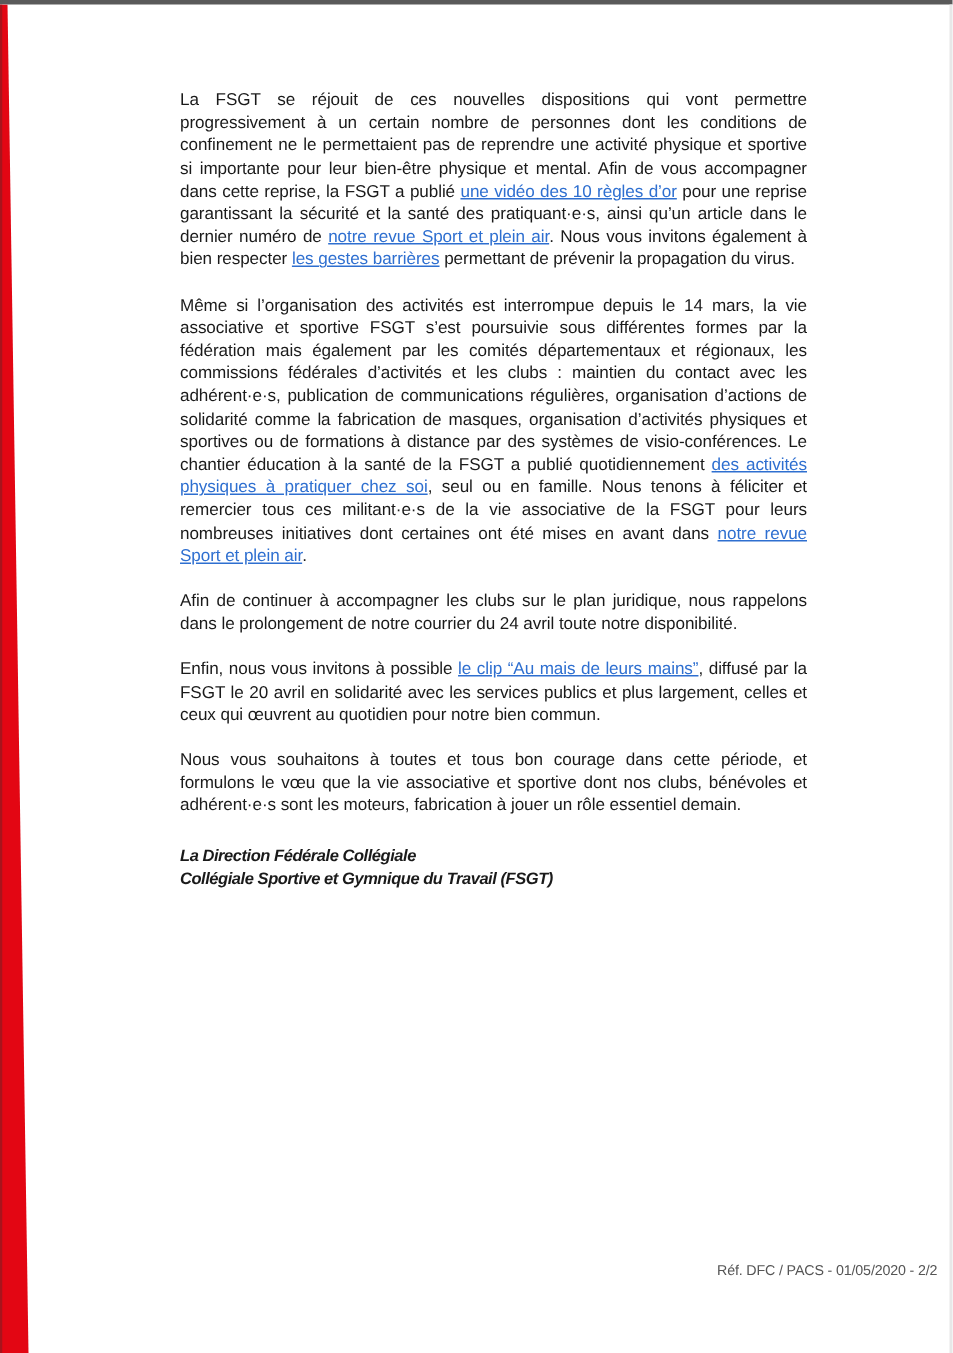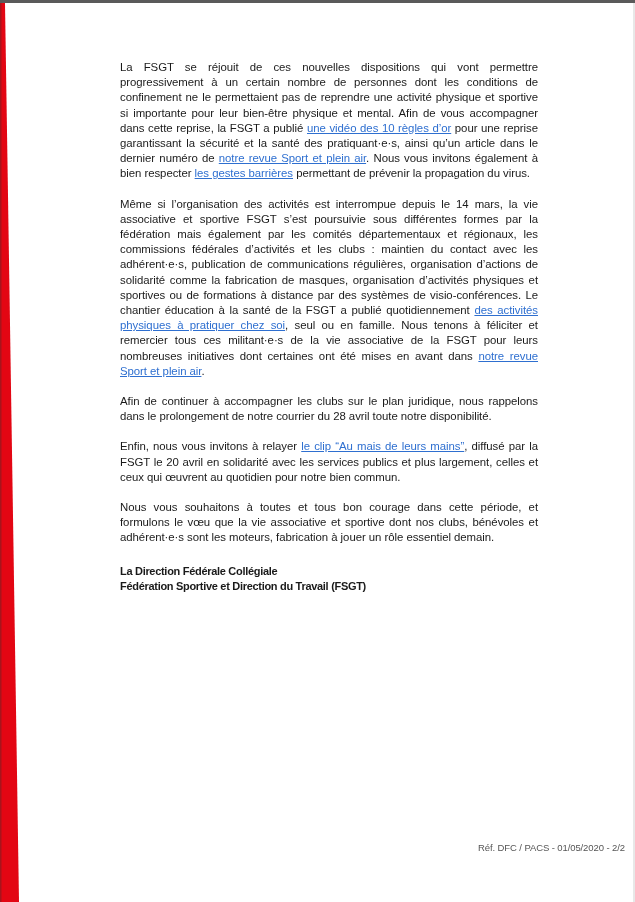--- a/index.html
+++ b/index.html
@@ -27,20 +27,21 @@
       font-size: 11.4px; line-height: 15.2px;
       text-align: justify; margin: 0 0 15px 0;
       letter-spacing: -0.05px;
     }
     .para a {
       color: #2e6fd0; 
     }
     .sig {
       margin-top: 18px; font-weight: bold; font-size: 11px; line-height: 15px;
       letter-spacing: -0.3px;
+      font-style: italic;
     }
     .footer {
       position: absolute; left: 438px; top: 842px;
       font-size: 9.5px; color: #555555; letter-spacing: -0.1px; padding-left: 40px;
     }
   </style>
 </head>
 <body>
 
 <div class="top-border"></div>
@@ -48,24 +49,24 @@
 
 <svg class="red-bar" viewBox="0 0 22 899" preserveAspectRatio="none">
   <polygon points="0,0 5,0 19,899 0,899" fill="#e30613"></polygon>
   <polygon points="0,0 1.5,0 1.5,899 0,899" fill="#a8141c"></polygon>
 </svg>
 
 <div class="page">
   <div id="paragraphs">
       <p class="para"><span>La FSGT se réjouit de ces nouvelles dispositions qui vont permettre progressivement à un certain nombre de personnes dont les conditions de confinement ne le permettaient pas de reprendre une activité physique et sportive si importante pour leur bien-être physique et mental. Afin de vous accompagner dans cette reprise, la FSGT a publié </span><a href="#">une vidéo des 10 règles d’or</a><span> pour une reprise garantissant la sécurité et la santé des pratiquant·e·s, ainsi qu’un article dans le dernier numéro de </span><a href="#">notre revue Sport et plein air</a><span>. Nous vous invitons également à bien respecter </span><a href="#">les gestes barrières</a><span> permettant de prévenir la propagation du virus.</span></p>
       <p class="para"><span>Même si l’organisation des activités est interrompue depuis le 14 mars, la vie associative et sportive FSGT s’est poursuivie sous différentes formes par la fédération mais également par les comités départementaux et régionaux, les commissions fédérales d’activités et les clubs : maintien du contact avec les adhérent·e·s, publication de communications régulières, organisation d’actions de solidarité comme la fabrication de masques, organisation d’activités physiques et sportives ou de formations à distance par des systèmes de visio-conférences. Le chantier éducation à la santé de la FSGT a publié quotidiennement </span><a href="#">des activités physiques à pratiquer chez soi</a><span>, seul ou en famille. Nous tenons à féliciter et remercier tous ces militant·e·s de la vie associative de la FSGT pour leurs nombreuses initiatives dont certaines ont été mises en avant dans </span><a href="#">notre revue Sport et plein air</a><span>.</span></p>
-      <p class="para"><span>Afin de continuer à accompagner les clubs sur le plan juridique, nous rappelons dans le prolongement de notre courrier du 28 avril toute notre disponibilité.</span></p>
-      <p class="para"><span>Enfin, nous vous invitons à relayer </span><a href="#">le clip “Au mais de leurs mains”</a><span>, diffusé par la FSGT le 20 avril en solidarité avec les services publics et plus largement, celles et ceux qui œuvrent au quotidien pour notre bien commun.</span></p>
+      <p class="para"><span>Afin de continuer à accompagner les clubs sur le plan juridique, nous rappelons dans le prolongement de notre courrier du 24 avril toute notre disponibilité.</span></p>
+      <p class="para"><span>Enfin, nous vous invitons à possible </span><a href="#">le clip “Au mais de leurs mains”</a><span>, diffusé par la FSGT le 20 avril en solidarité avec les services publics et plus largement, celles et ceux qui œuvrent au quotidien pour notre bien commun.</span></p>
       <p class="para"><span>Nous vous souhaitons à toutes et tous bon courage dans cette période, et formulons le vœu que la vie associative et sportive dont nos clubs, bénévoles et adhérent·e·s sont les moteurs, fabrication à jouer un rôle essentiel demain.</span></p>
     </div>
 
   <div class="sig">
     <div>La Direction Fédérale Collégiale</div>
-    <div>Fédération Sportive et Direction du Travail (FSGT)</div>
+    <div>Collégiale Sportive et Gymnique du Travail (FSGT)</div>
   </div>
 </div>
 
 <div class="footer">Réf. DFC / PACS - 01/05/2020 - 2/2</div>
 
 </body></html>

